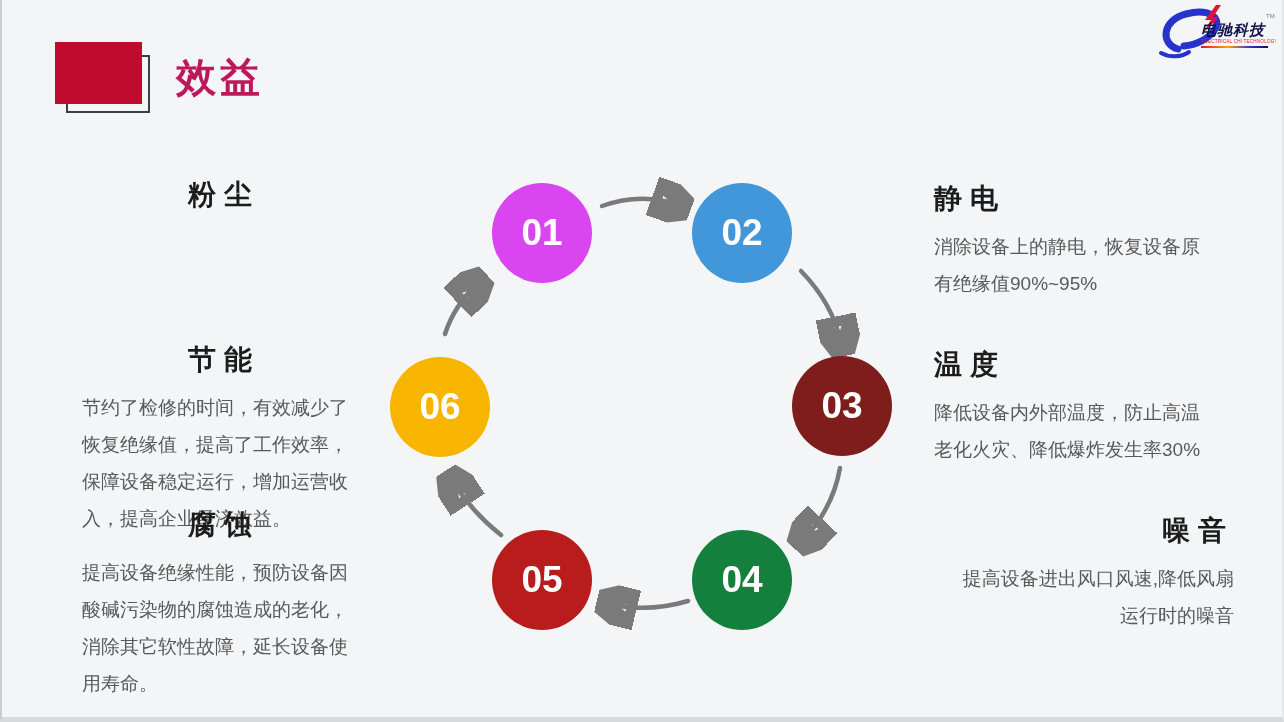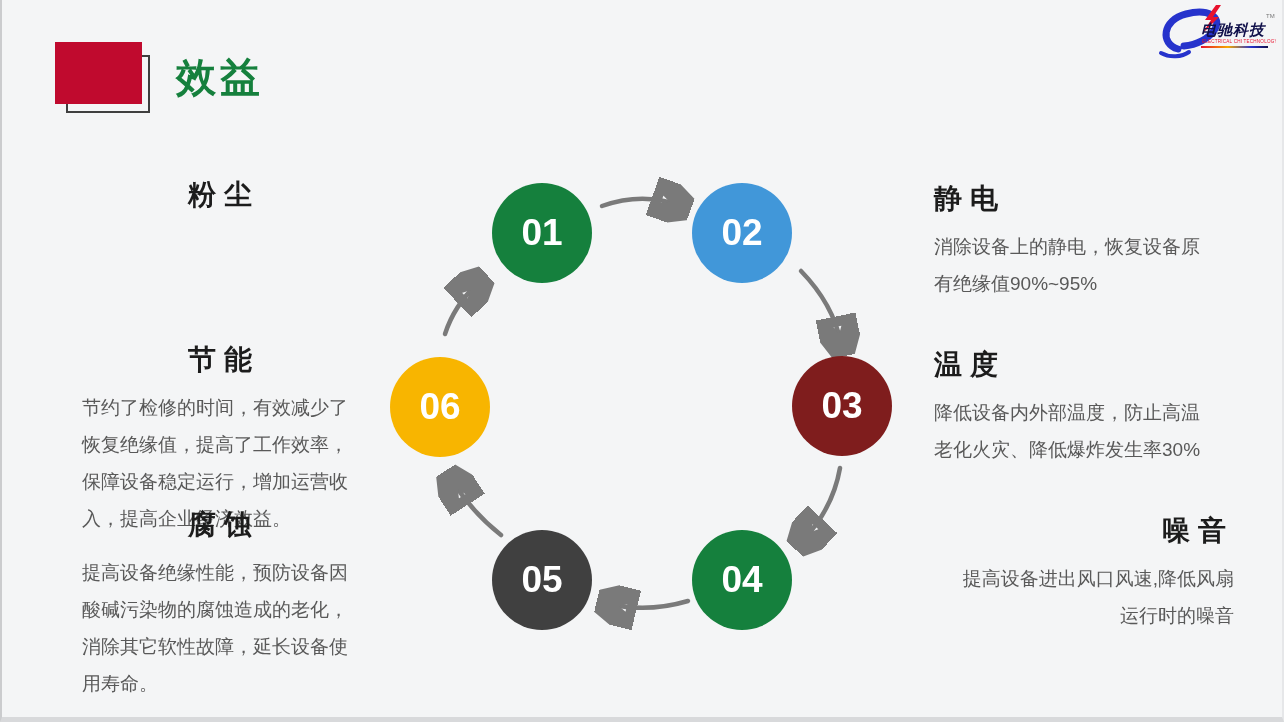--- a/index.html
+++ b/index.html
@@ -13,21 +13,21 @@
     overflow:hidden;
     font-family:"Liberation Sans","DejaVu Sans",sans-serif;
   }
 
   
   .badge-outline { position:absolute; left:64px; top:55px; width:80px; height:54px;
     border:2px solid #3f3f3f; background:transparent; z-index:1; }
   .badge-rect { position:absolute; left:53px; top:42px; width:87px; height:62px;
     background:#c00a2e; z-index:2; }
   .badge-label { position:absolute; left:174px; top:50px; font-size:40px; font-weight:bold;
-    color:#15803d; letter-spacing:4px; z-index:2; }
+    color:#be185d; letter-spacing:4px; z-index:2; }
 
   
   .title-row { position:absolute; top:70px; left:50%; transform:translateX(-50%);
     display:flex; align-items:center; gap:18px; white-space:nowrap; }
   .title-row h1 { margin:0; font-size:44px; font-weight:bold; color:#404040; letter-spacing:2px; }
   .bars { display:flex; align-items:flex-end; gap:7px; height:48px; }
   .bars i { display:block; width:9px; background:#a8a8a8; }
   .bars-left i:nth-child(1){height:20px} .bars-left i:nth-child(2){height:31px} .bars-left i:nth-child(3){height:46px}
   .bars-right i:nth-child(1){height:46px} .bars-right i:nth-child(2){height:31px} .bars-right i:nth-child(3){height:20px}
 
@@ -130,20 +130,20 @@
       </marker>
     </defs>
     <path d="M 600,206 Q 640,192 676,205" marker-end="url(#ah)"></path>
     <path d="M 799,271 Q 831,304 839,343" marker-end="url(#ah)"></path>
     <path d="M 838,468 Q 831,508 802,539" marker-end="url(#ah)"></path>
     <path d="M 686,601 Q 645,613 608,604" marker-end="url(#ah)"></path>
     <path d="M 499,535 Q 471,513 451,482" marker-end="url(#ah)"></path>
     <path d="M 443,334 Q 452,306 475,284" marker-end="url(#ah)"></path>
   </svg>
 
-  <div class="step s1" style="background-color: #15803d;">01</div>
+  <div class="step s1" style="background-color: #d946ef;">01</div>
   <div class="step s2" style="background-color: rgb(65, 151, 217);">02</div>
   <div class="step s3" style="background-color: #7f1d1d;">03</div>
   <div class="step s4" style="background-color: #15803d;">04</div>
-  <div class="step s5" style="background-color: #404040;">05</div>
+  <div class="step s5" style="background-color: #b91c1c;">05</div>
   <div class="step s6" style="background-color: rgb(248, 181, 0);">06</div>
 
 </div>
 
 </body></html>

